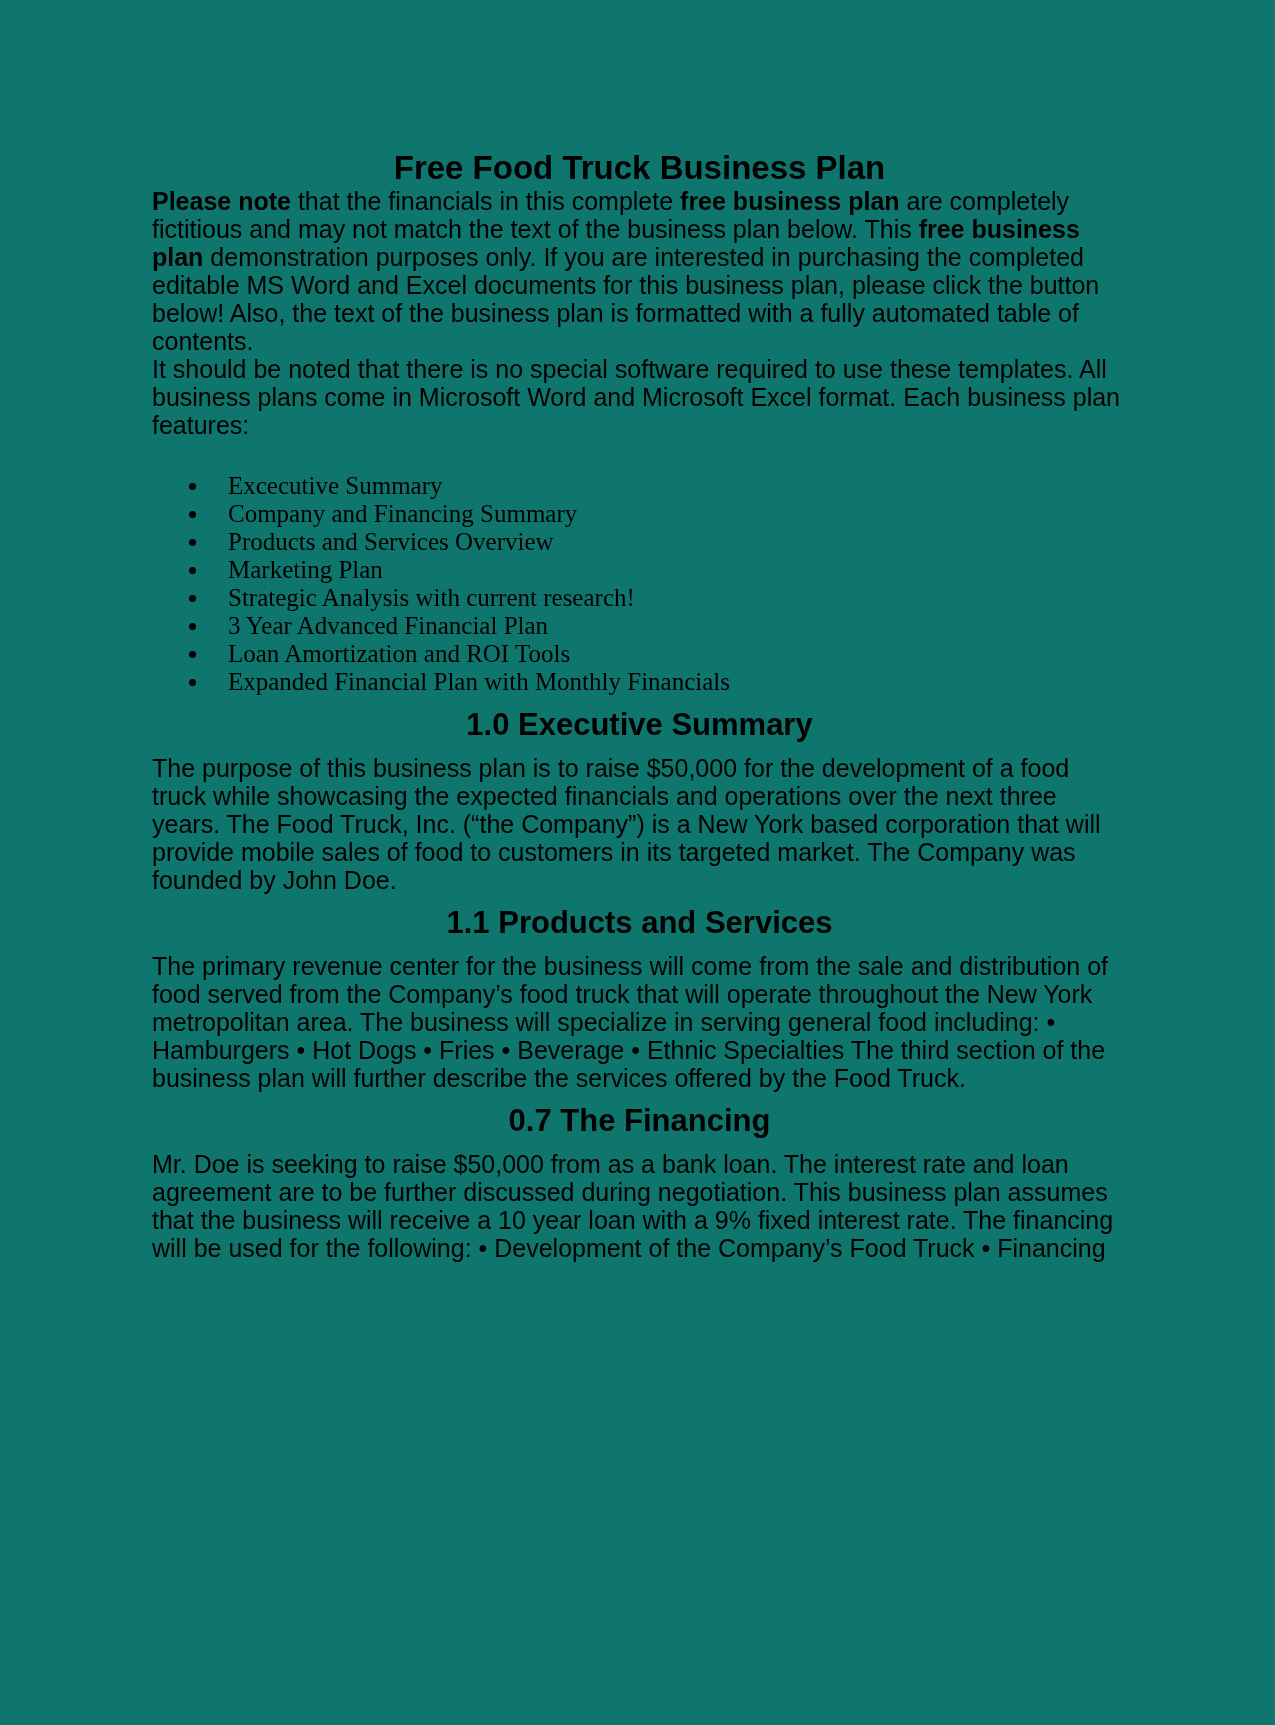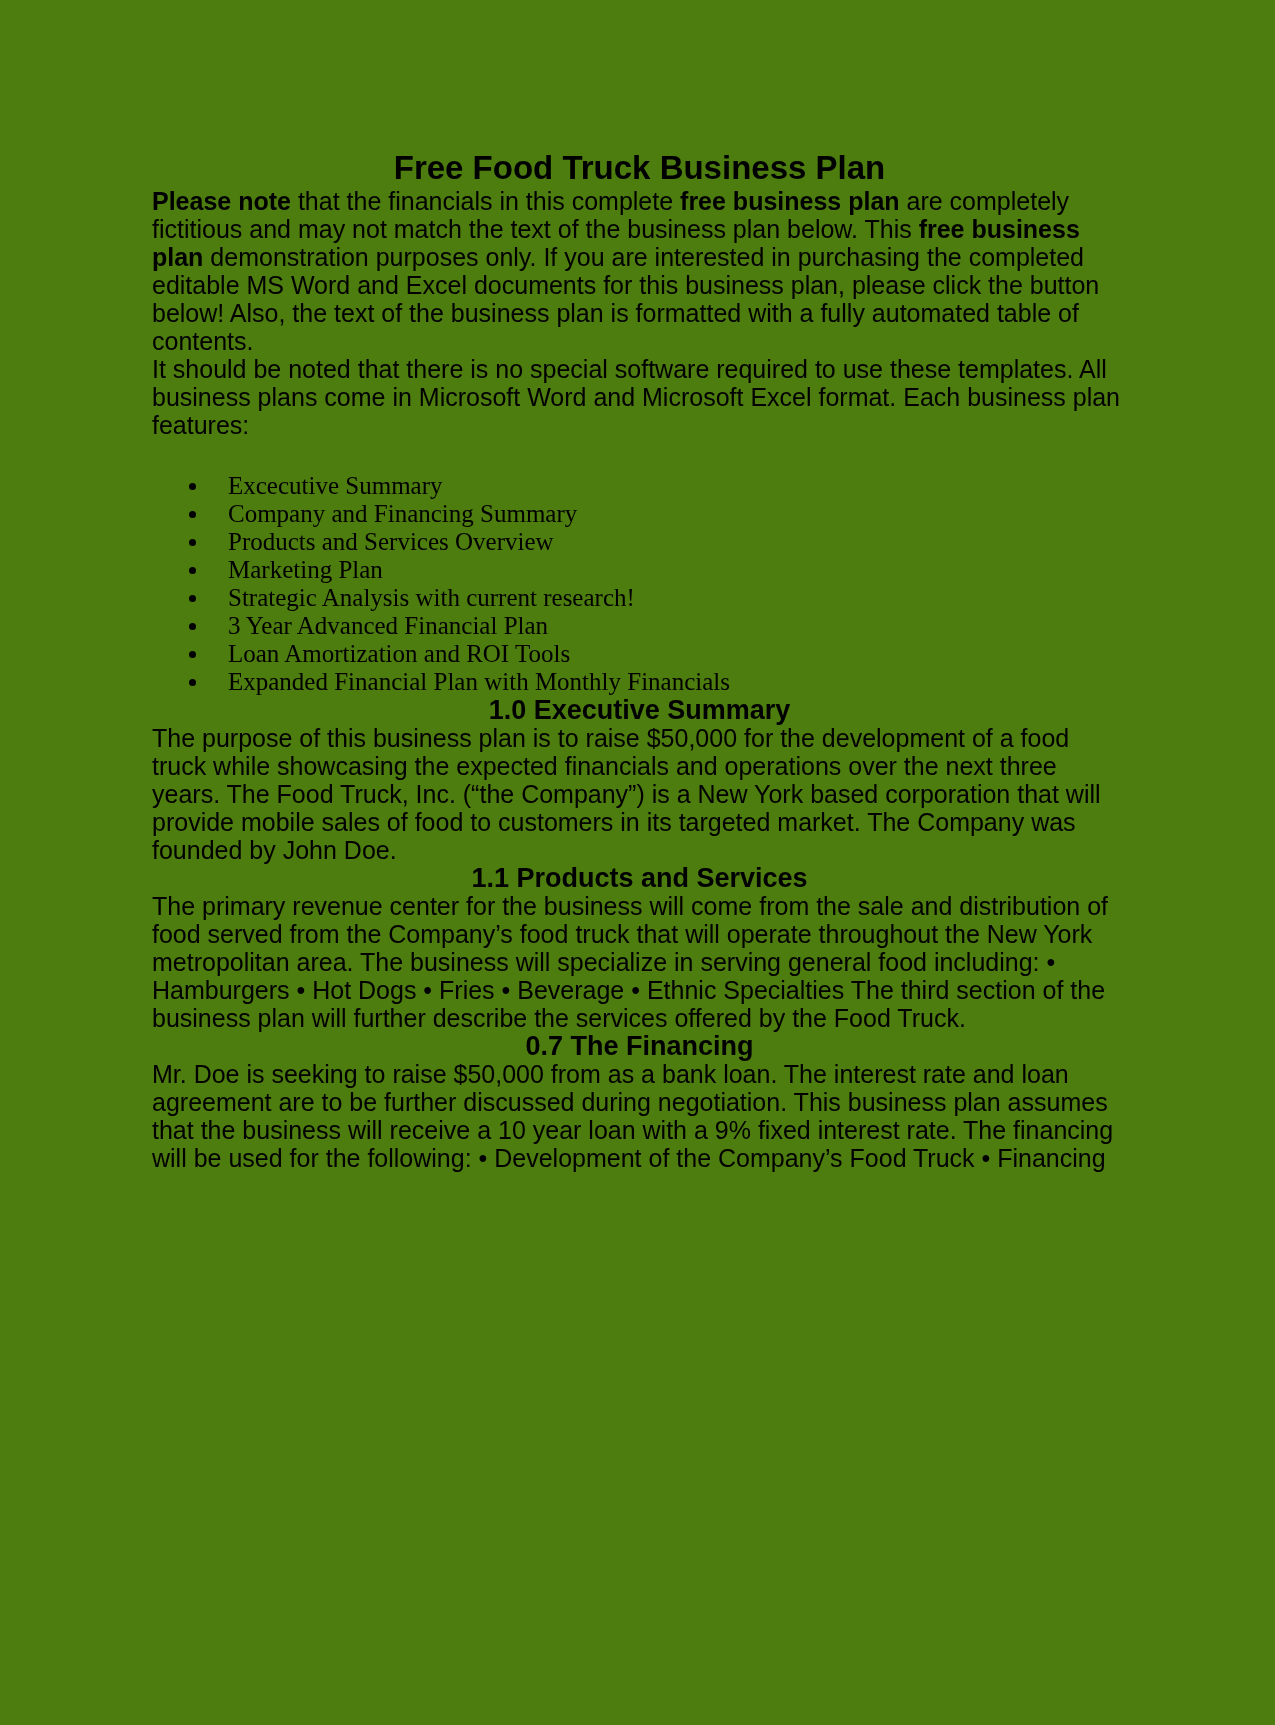--- a/index.html
+++ b/index.html
@@ -5,21 +5,21 @@
   html, body {
     margin: 0;
     padding: 0;
     background: #ffffff;
   }
   .page {
     position: relative;
     width: 1275px;
     height: 1725px;
     margin: 0 auto;
-    background: #4d7c0f;
+    background: #0f766e;
     color: #000000;
     font-family: "Liberation Sans", sans-serif;
     font-size: 25px;
     line-height: 28px;
     box-sizing: border-box;
     padding: 149px 148px 0 152px;
     overflow: hidden;
   }
   .doc-title {
     font-size: 33px;
@@ -56,24 +56,24 @@
     content: "";
     position: absolute;
     left: 37px;
     top: 11px;
     width: 7px;
     height: 7px;
     border-radius: 50%;
     background: #000000;
   }
   h3.section-heading {
-    font-size: 27px;
+    font-size: 31px;
     line-height: 28px;
     font-weight: bold;
-    margin: 0;
+    margin: 15px;
     text-align: center;
   }
   .h-exec    { margin-top: 31px; text-align: center; }
   .p-exec    { margin-top: 30px; }
   .h-prod    { margin-top: 31px; text-align: left; }
   .p-prod    { margin-top: 38px; }
   .h-fin     { margin-top: 27px; text-align: left; }
   .p-fin     { margin-top: 33px; }
 </style>
 </head>

